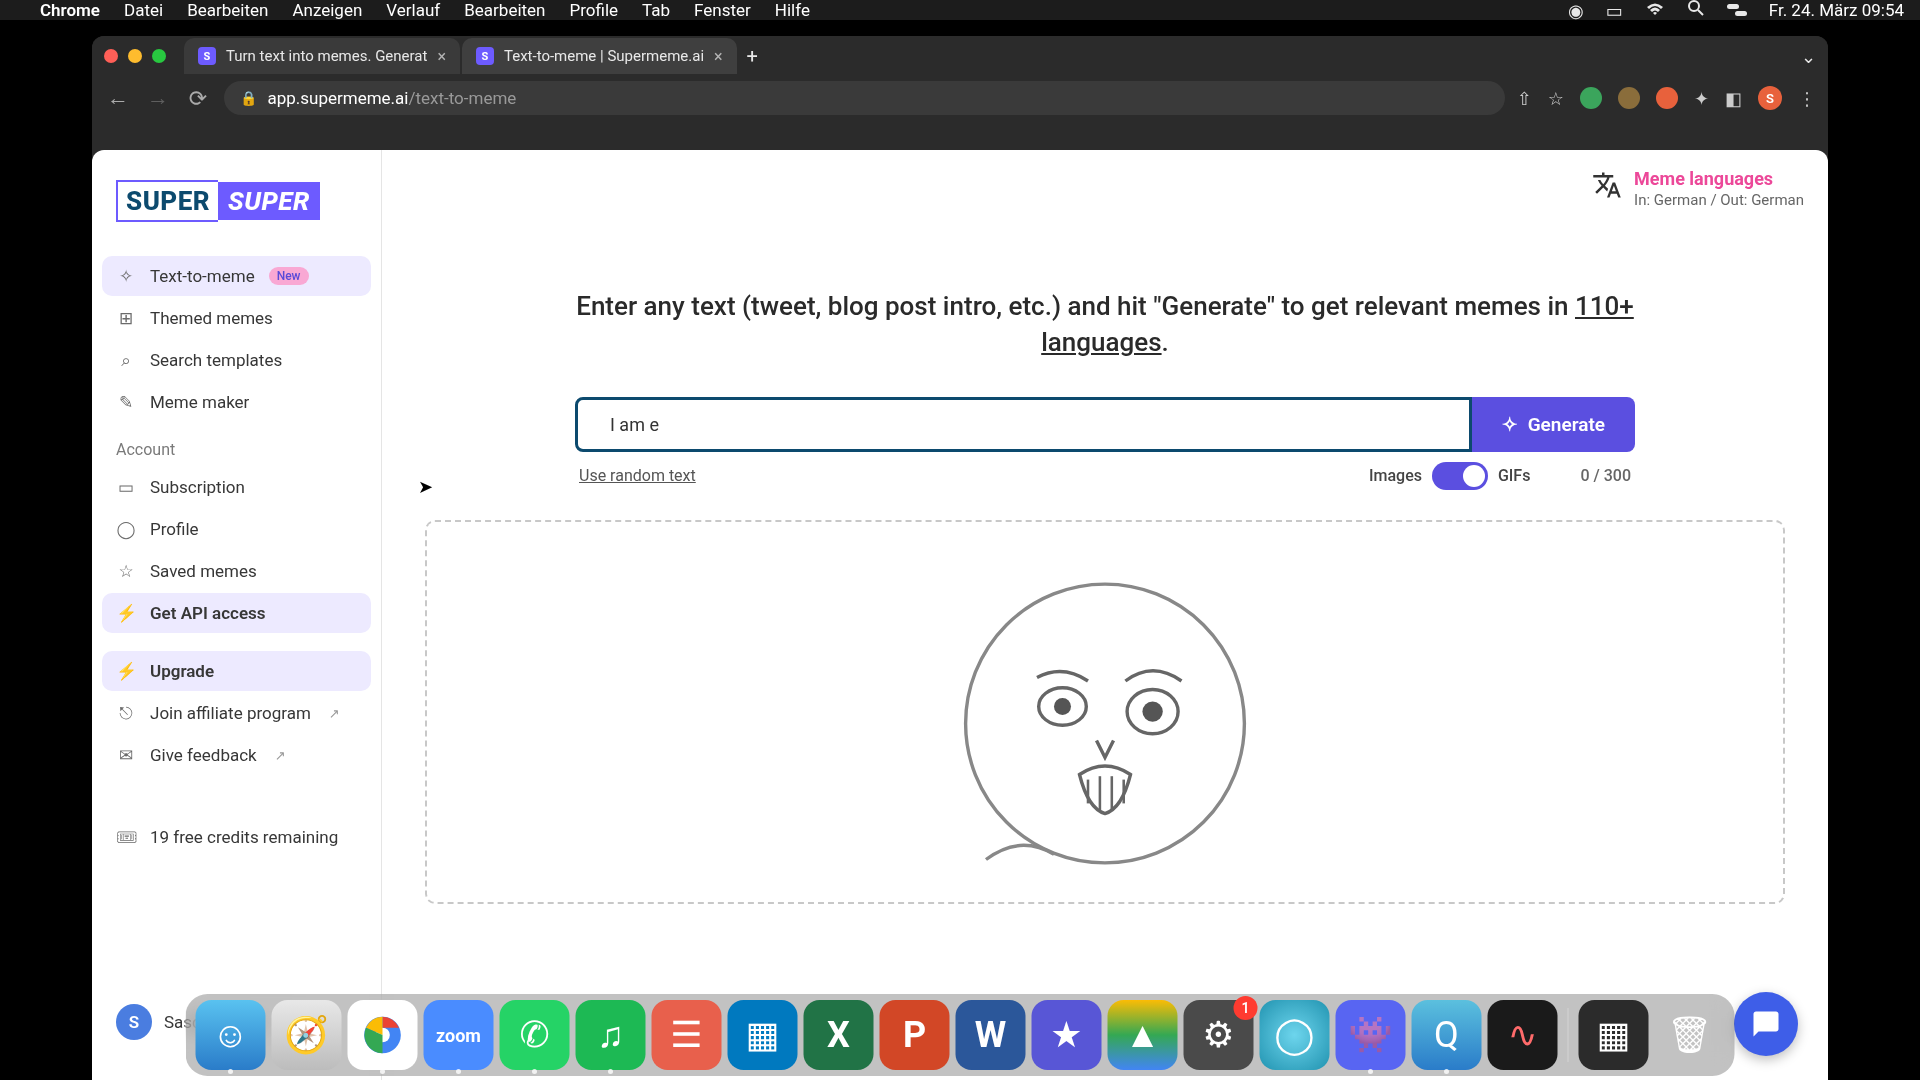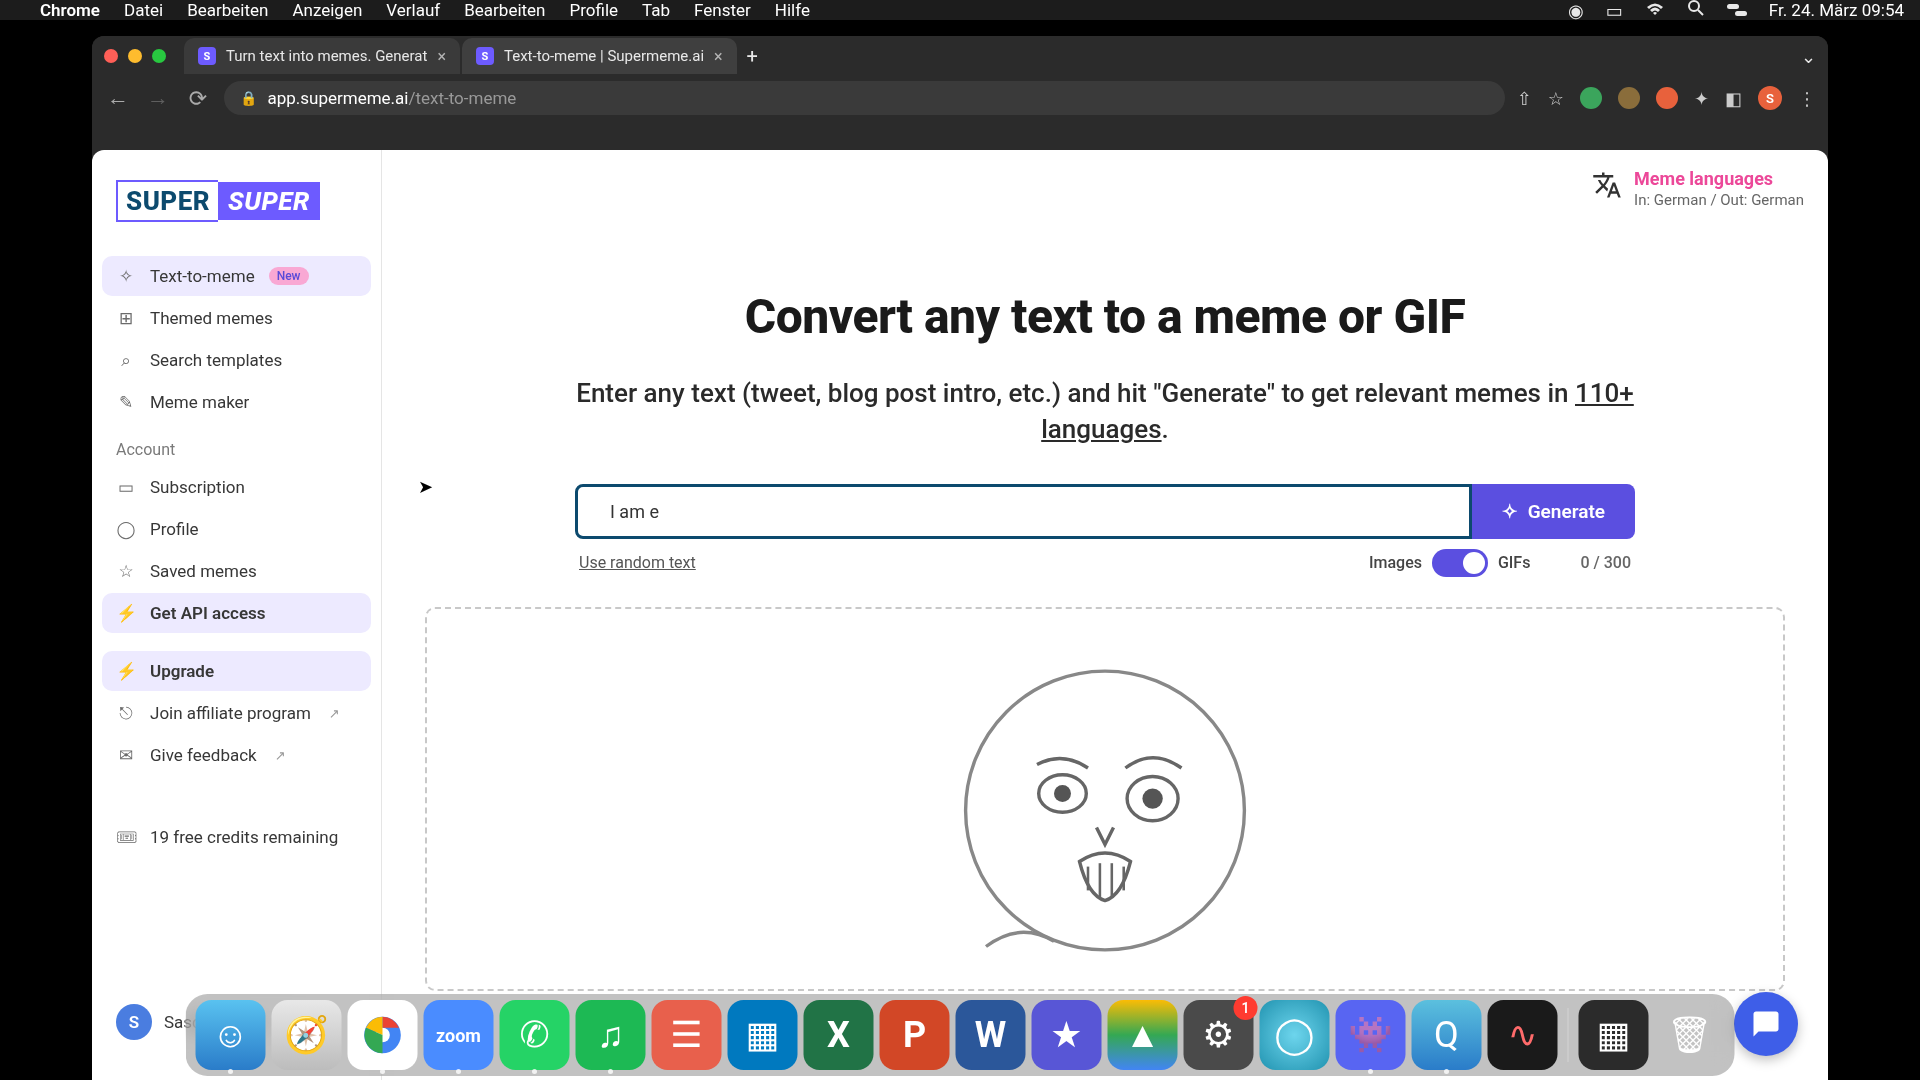--- a/index.html
+++ b/index.html
@@ -285,21 +285,20 @@
         </span>
         <div>
           <div class="lang-text">Meme languages</div>
           <div class="lang-sub">In: German / Out: German</div>
         </div>
       </div>
 
       <span class="cursor">➤</span>
 
       <div class="hero">
-        <h1>Convert any text to a meme or GIF</h1>
         <p class="subtitle">
           <span>Enter any text (tweet, blog post intro, etc.) and hit "Generate" to get relevant memes in </span><span class="link">110+ languages</span><span>.</span>
         </p>
       </div>
 
       <div class="input-row">
         <input class="text-input" value="I am e" style="">
         <button class="generate-btn">
           <span class="gen-icon">✧</span>
           <span>Generate</span>

